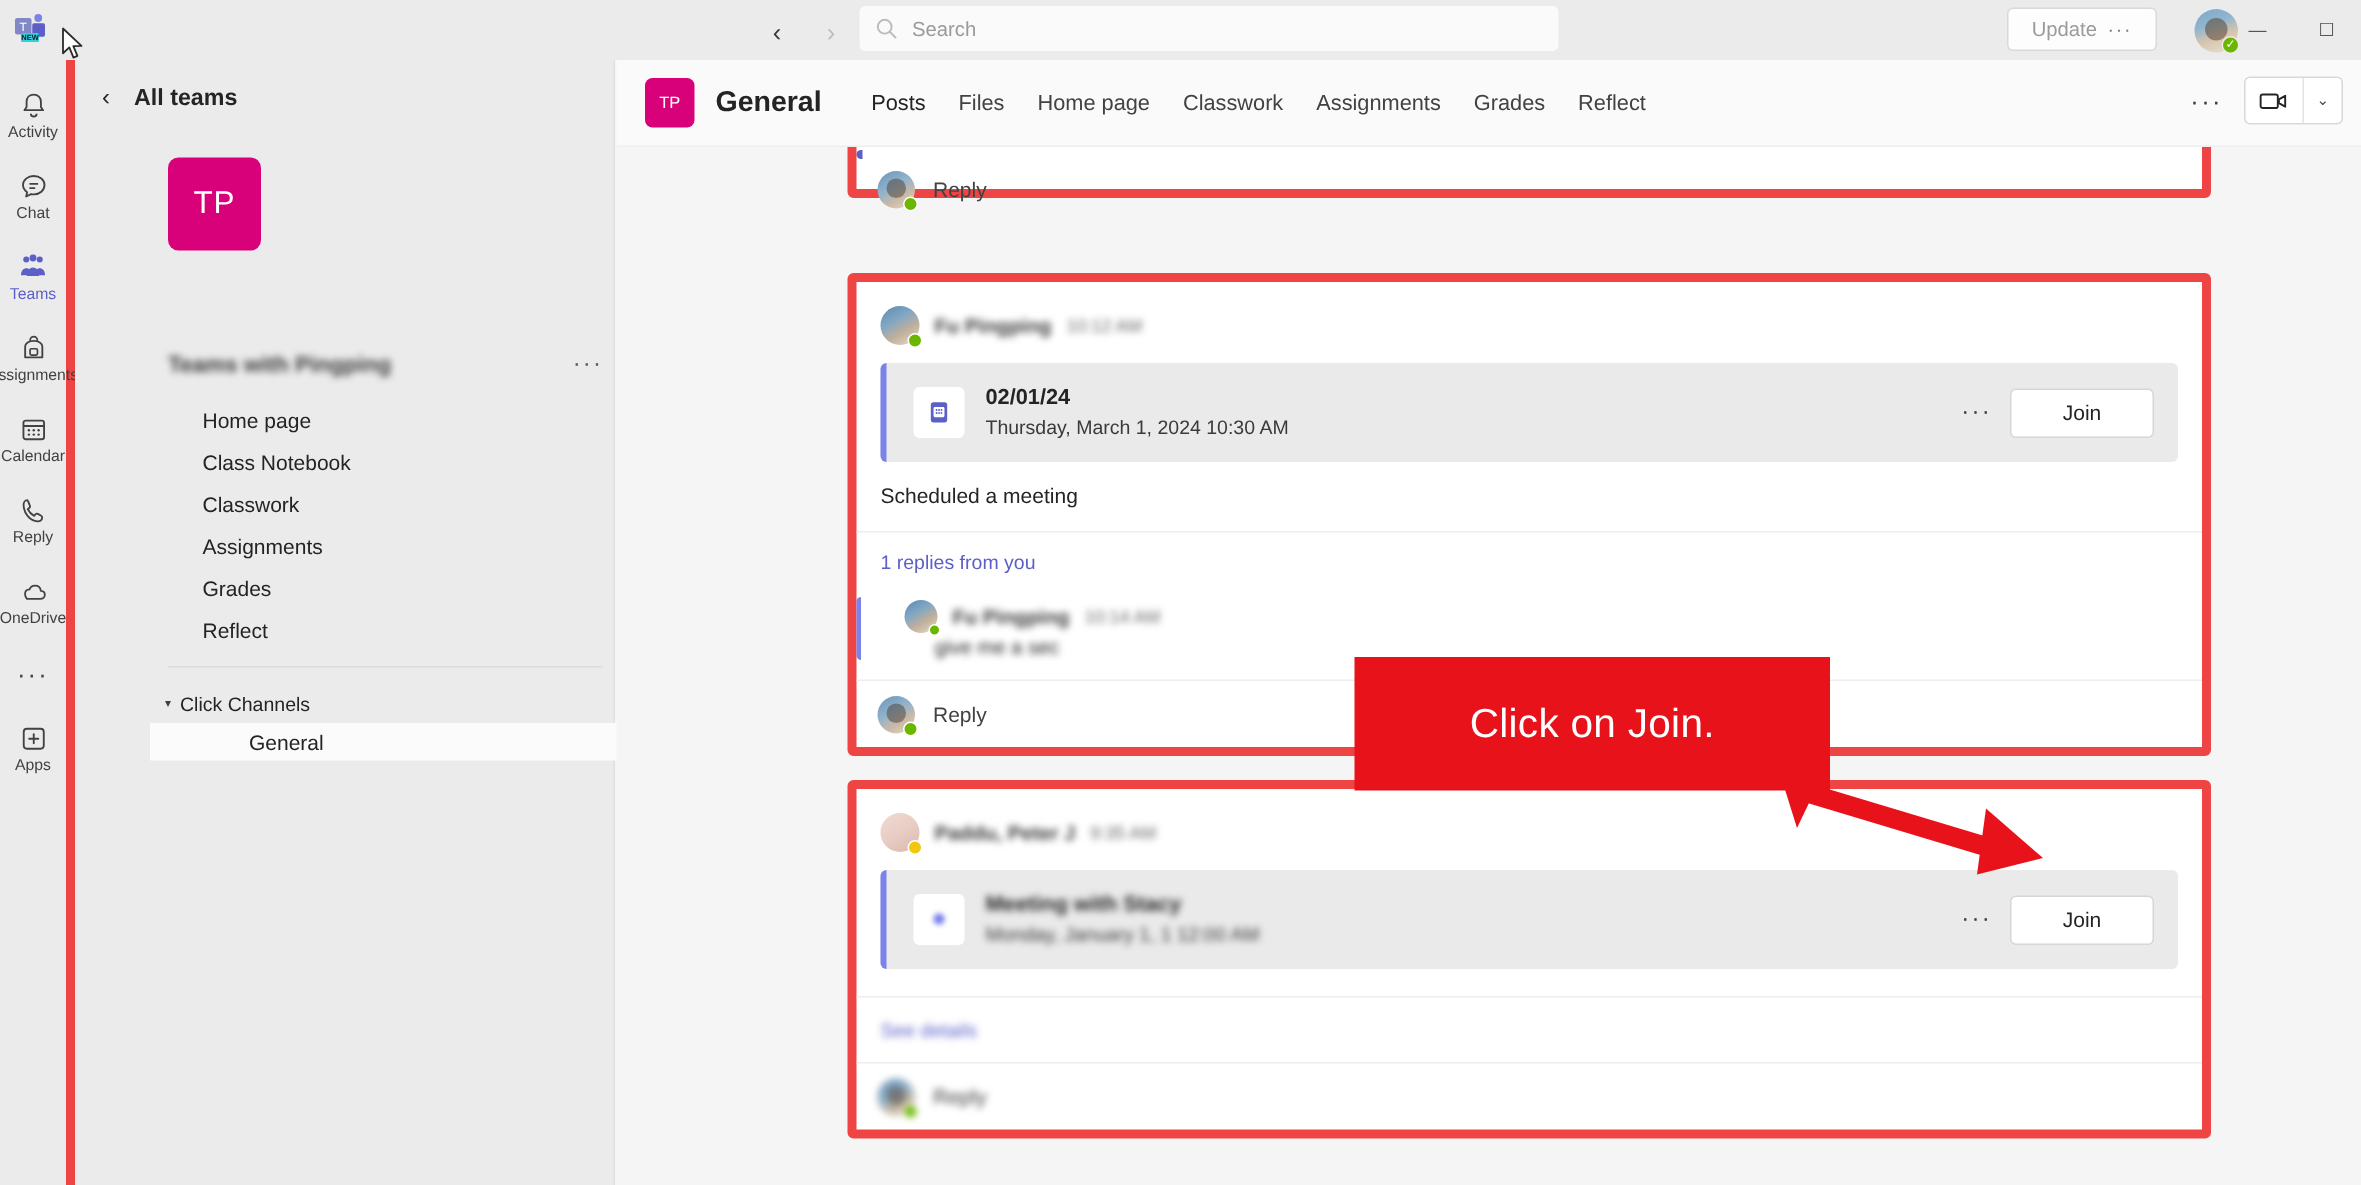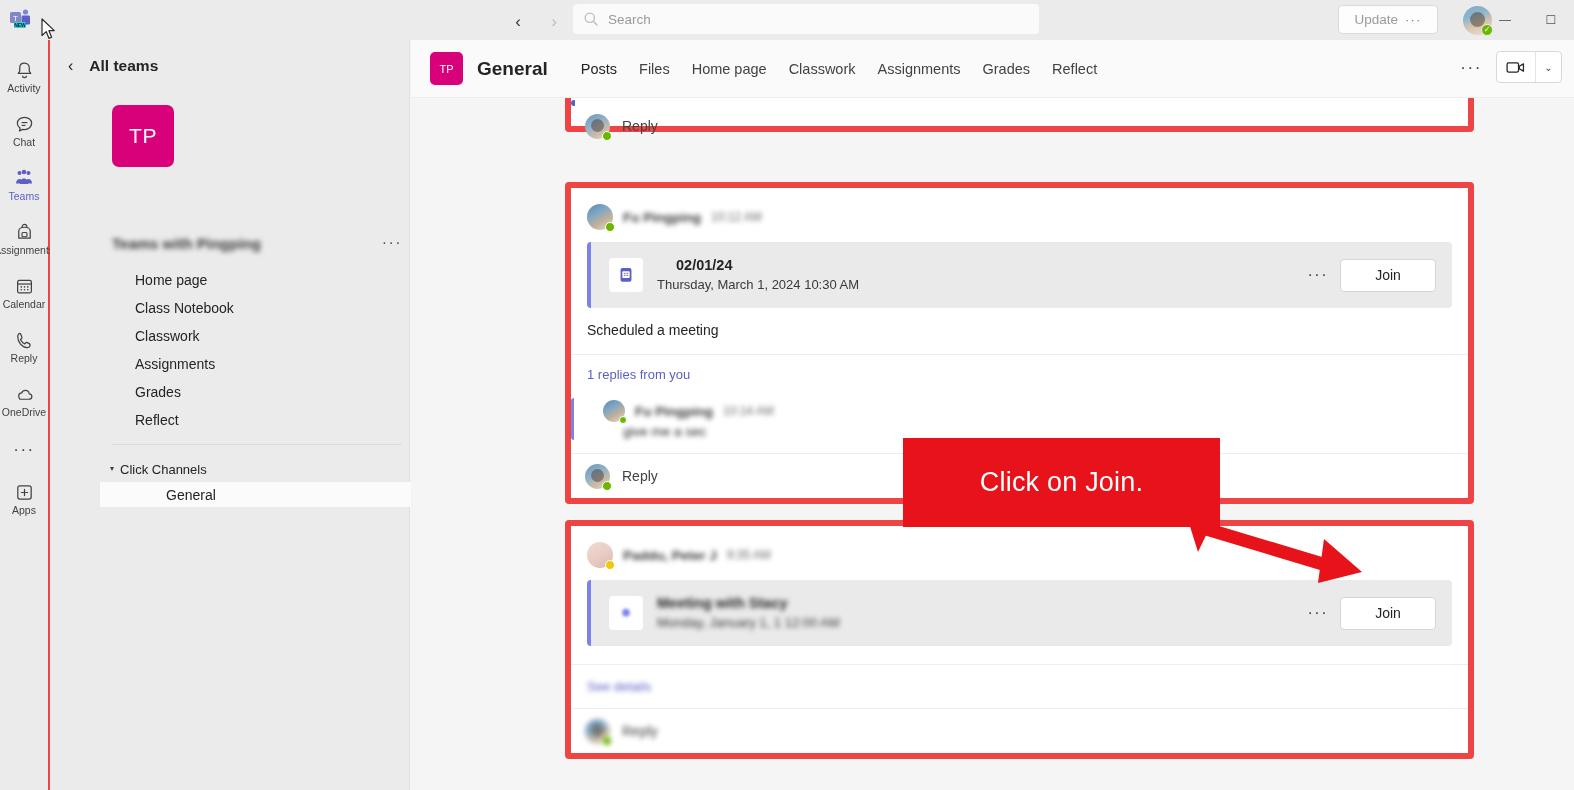--- a/index.html
+++ b/index.html
@@ -54,21 +54,21 @@
   }
   .wincontrols { position: absolute; right: 0; top: 0; height: 40px; display: flex; }
   .wbtn {
     width: 46px; height: 40px; display: flex; align-items: center; justify-content: center;
     font-size: 12px; color: #555; cursor: pointer; background: transparent; border: none;
   }
 
   
   .rail {
     position: absolute; left: 0; top: 40px; width: 50px; height: 750px;
-    background: #ebebeb; border-right: 2px solid #ef4444;
+    background: #ebebeb; border-right: 6px solid #ef4444;
     display: flex; flex-direction: column; align-items: center; padding-top: 10px;
   }
   .rail-item {
     width: 50px; height: 54px; display: flex; flex-direction: column;
     align-items: center; justify-content: center; gap: 2px; cursor: pointer;
     color: #424242; position: relative;
   }
   .rail-item .ri { height: 22px; display: flex; align-items: center; justify-content: center; }
   .rail-label { font-size: 10.5px; line-height: 1.1; white-space: nowrap; }
   .rail-item.active { color: #5b5fc7; }
@@ -449,21 +449,21 @@
               <rect x="7" y="7" width="8" height="7.4" rx="1" fill="#fff"></rect>
               <circle cx="9.2" cy="9.2" r=".7" fill="#5b5fc7"></circle>
                 <circle cx="11" cy="9.2" r=".7" fill="#5b5fc7"></circle>
               <circle cx="12.8" cy="9.2" r=".7" fill="#5b5fc7"></circle>
               <circle cx="9.2" cy="11.4" r=".7" fill="#5b5fc7"></circle>
                 <circle cx="11" cy="11.4" r=".7" fill="#5b5fc7"></circle>
               <circle cx="12.8" cy="11.4" r=".7" fill="#5b5fc7"></circle>
             </svg>
           </span>
           <span class="meet-texts">
-            <span class="meet-title" style="display:block;margin-left:19px;">02/01/24</span>
+            <span class="meet-title" style="display:block;">02/01/24</span>
             <span class="meet-sub" style="display:block;">Thursday, March 1, 2024 10:30 AM</span>
           </span>
           <span class="meet-actions">
             <span class="meet-dots">···</span>
             <button class="joinbtn">Join</button>
           </span>
         </div>
 
         <div class="body-text">Scheduled a meeting</div>
         <div class="card-sep"></div>

